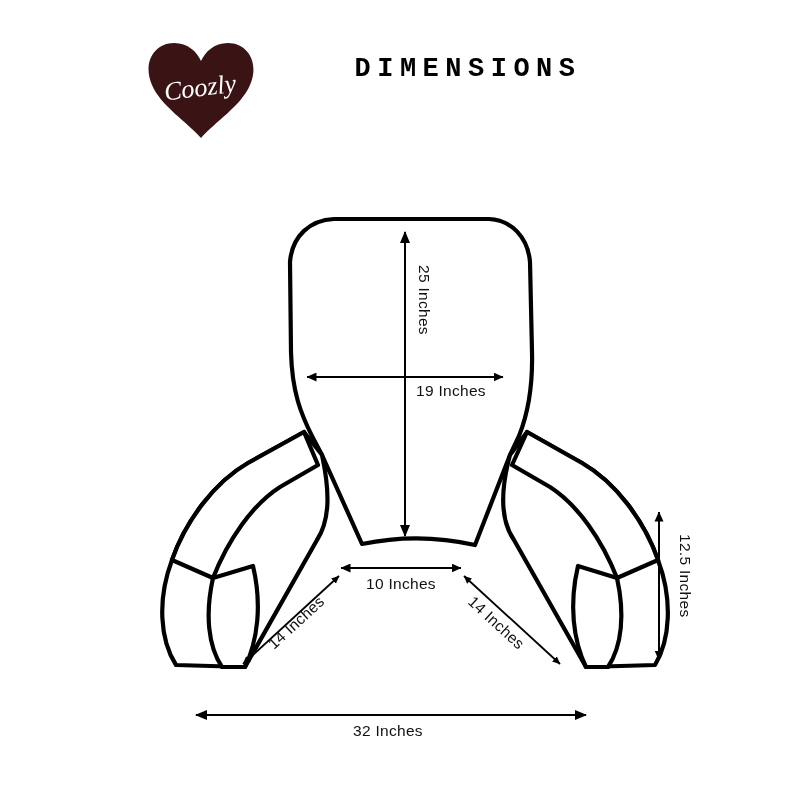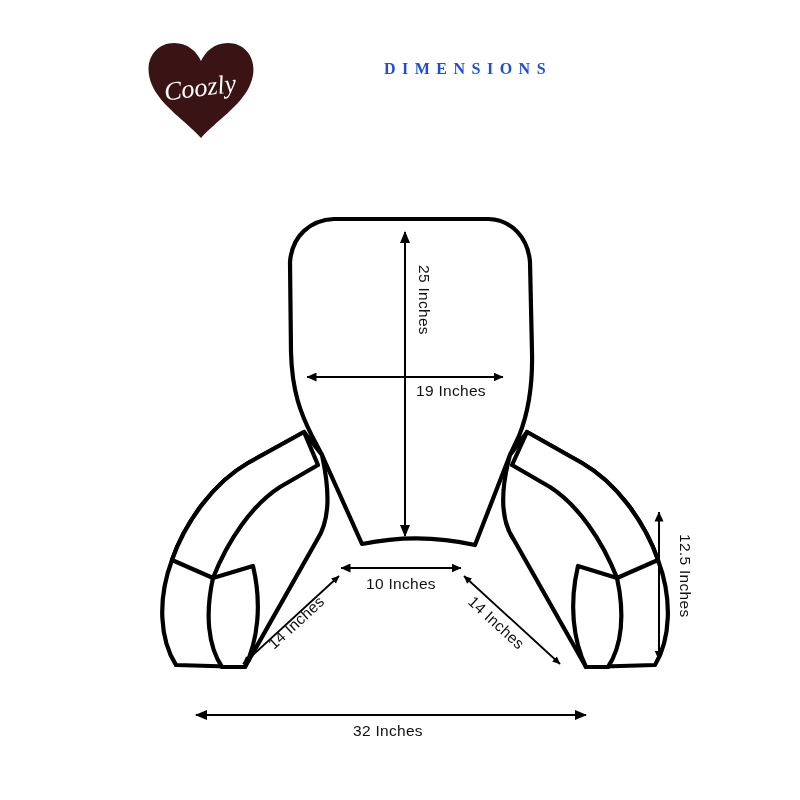--- a/index.html
+++ b/index.html
@@ -52,29 +52,29 @@
   .title-line1 {
     font-family: "Liberation Sans", sans-serif;
     font-weight: bold;
     font-size: 25.5px;
     letter-spacing: 0.6px;
     line-height: 32px;
     white-space: nowrap;
     color: #111111;
   }
   .title-line2 {
-    font-family: Liberation Serif, serif;
+    font-family: Liberation Mono, monospace;
     font-weight: bold;
-    font-size: 16px;
+    font-size: 27px;
     letter-spacing: 6.5px;
     line-height: 34px;
     white-space: nowrap;
     margin-top: 2px;
     padding-left: 6px;
-    color: #1d4ed8;
+    color: #000000;
   }
 
   
   .diagram {
     position: absolute;
     left: 0;
     top: 0;
     width: 800px;
     height: 800px;
   }

